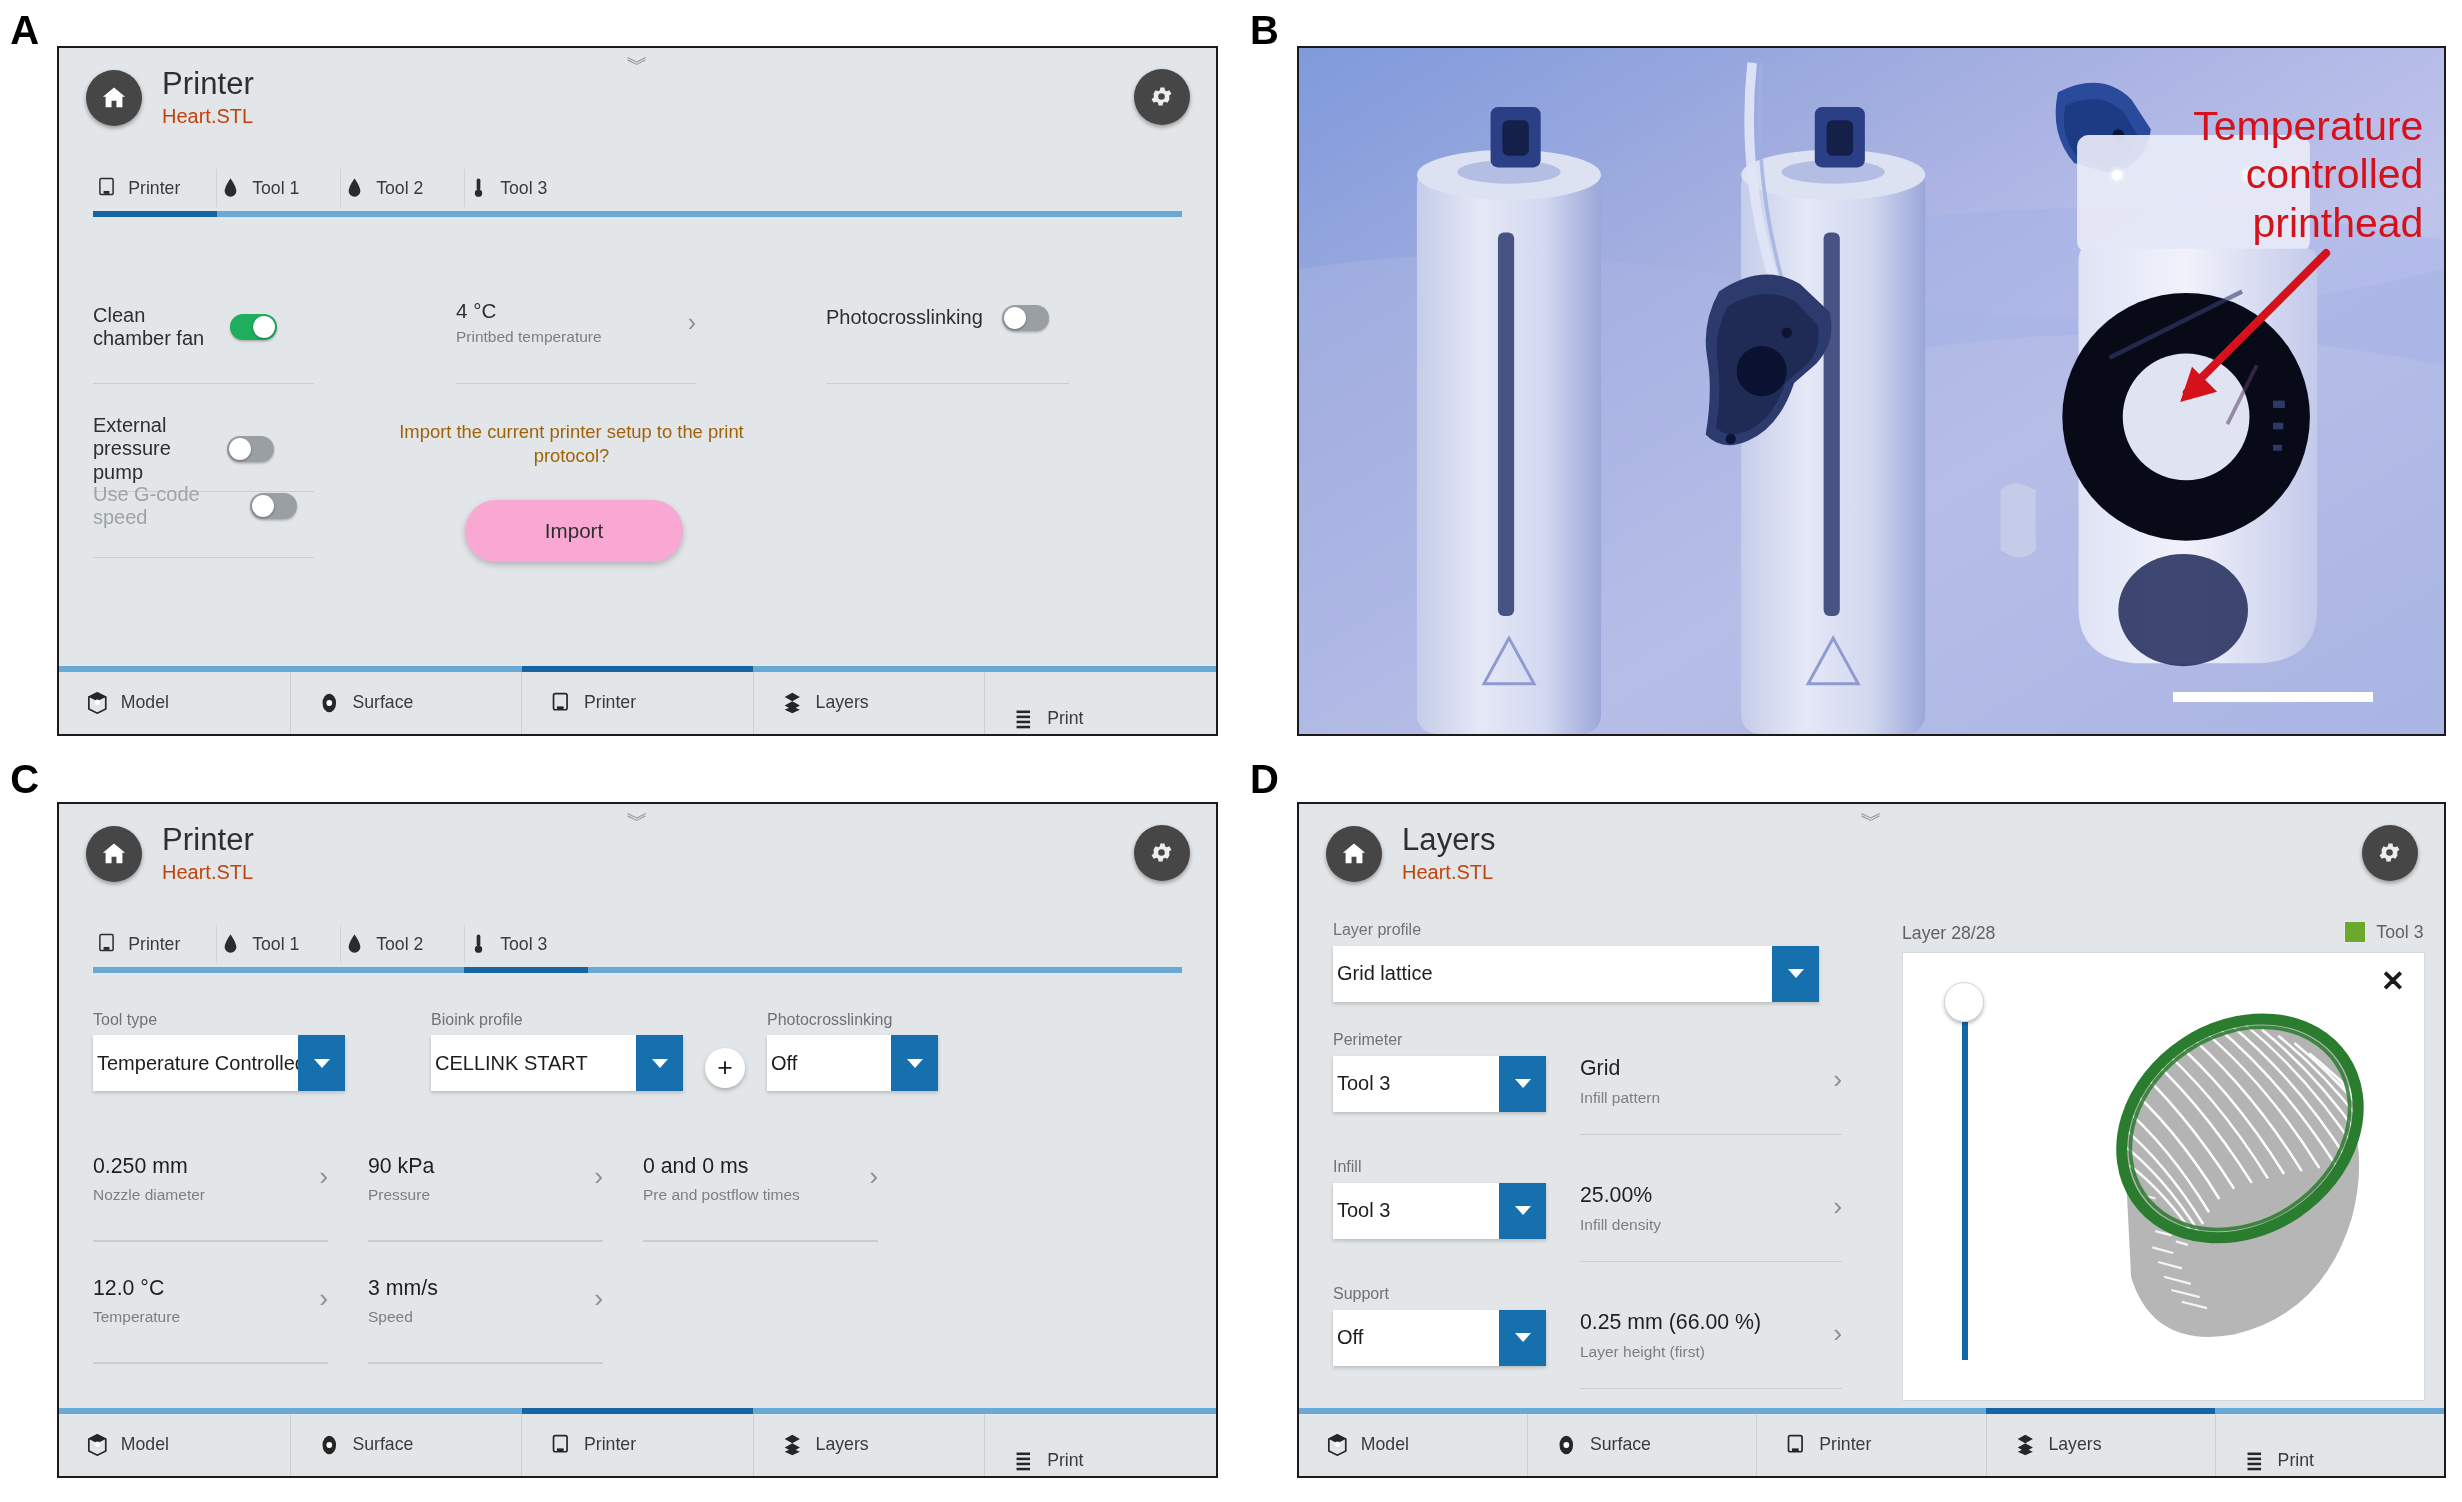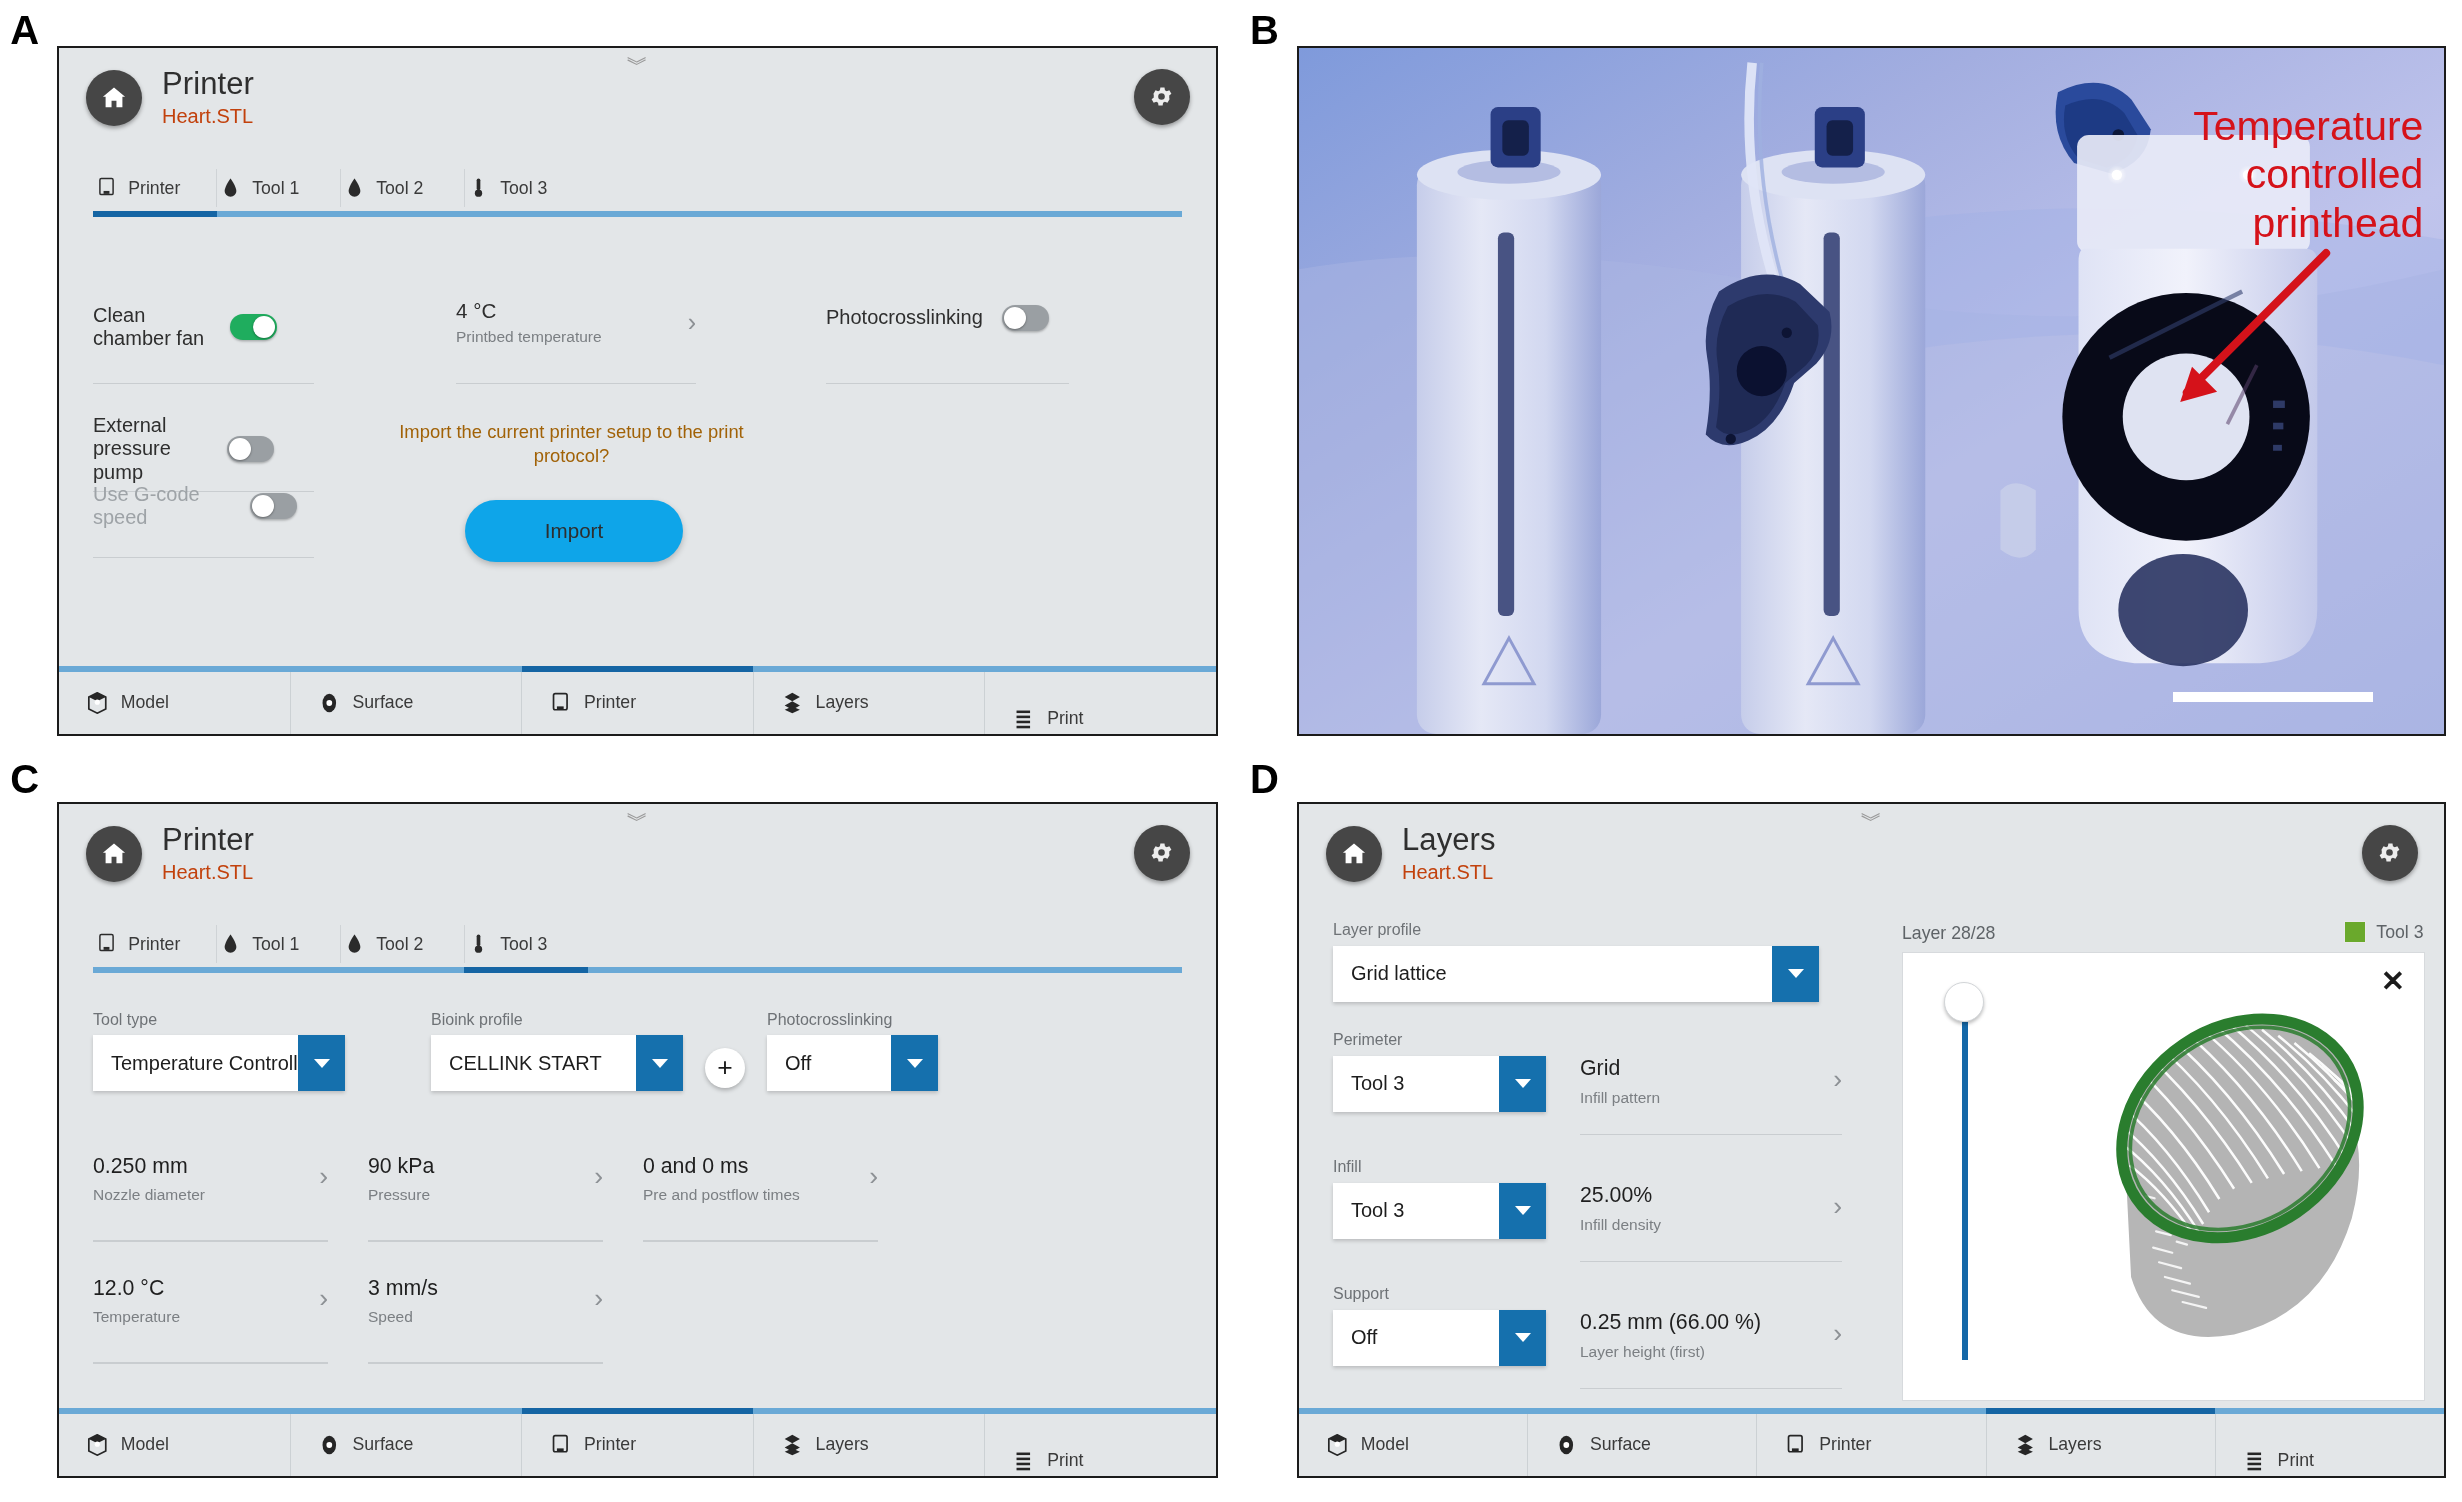--- a/index.html
+++ b/index.html
@@ -124,34 +124,34 @@
   .a-cell { position: absolute; }
   .a-label { font-size: 20px; color: #2e2e2e; line-height: 1.18; }
   .a-label.dim { color: #9ea3a7; }
   .a-rule { position: absolute; height: 1.5px; background: #c9cdd0; }
   .a-value { font-size: 20.6px; color: #2e2e2e; }
   .a-caption { font-size: 15.5px; color: #7b7f83; margin-top: 5.9px; }
   .chev-right { color: #8d9195; font-size: 25px; line-height: 1; font-weight: 300; }
 
   .import-q { position:absolute; font-size: 18.4px; color:#a16207; line-height:1.35; text-align:center; }
   .import-btn {
-    position: absolute; background: #0ea5e9; border-radius: 31px;
+    position: absolute; background: #f9a8d4; border-radius: 31px;
     display:flex; align-items:center; justify-content:center;
     font-size: 20.6px; color:#2e2e2e;
     box-shadow: 0 2.9px 6.6px rgba(0,0,0,.22);
   }
 
   
   .field-label { font-size: 16px; color: #6e7276; margin-bottom: 6.6px; }
   .dropdown {
     display: flex; background: #fff; height: 56px;
     box-shadow: 0 2.2px 3.7px rgba(0,0,0,.18);
   }
   .dropdown .dd-text {
-    flex: 1 1 auto; display: flex; align-items: center; padding-left: 18px;
+    flex: 1 1 auto; display: flex; align-items: center; padding-left: 4px;
     font-size: 20px; color: #1d1d1d; white-space: nowrap; overflow: hidden;
   }
   .dropdown .dd-arrow {
     flex: none; width: 47px; background: #1570ad;
     display: flex; align-items: center; justify-content: center;
   }
   .dropdown .dd-arrow span {
     display:block; width: 0; height: 0;
     border-left: 8px solid transparent; border-right: 8px solid transparent;
     border-top: 9.6px solid #fff;

